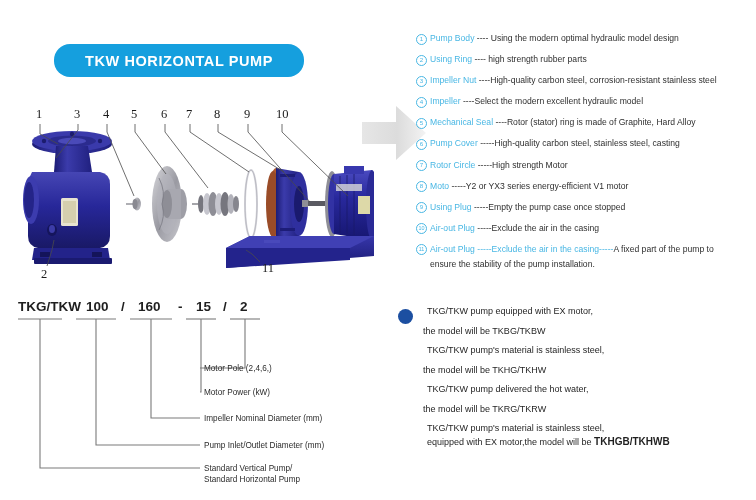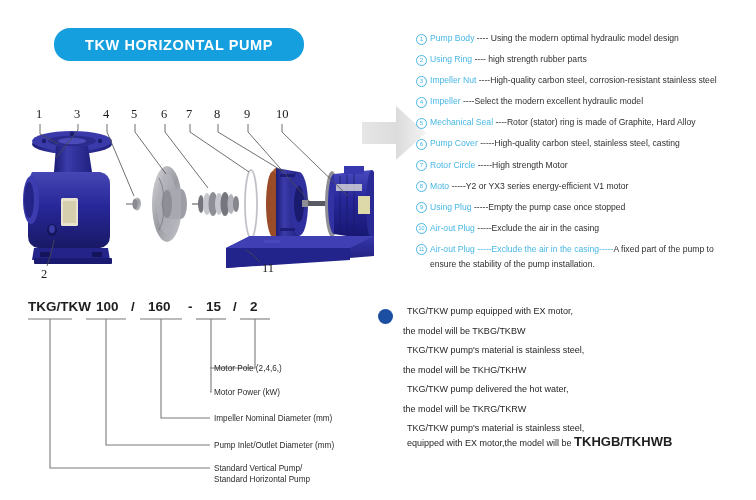--- a/index.html
+++ b/index.html
@@ -13,21 +13,21 @@
     position: relative;
     overflow: hidden;
     font-family: "Liberation Sans", sans-serif;
     color: #333333;
   }
 
   
   #title-banner {
     position: absolute;
     left: 54px;
-    top: 28px;
+    top: 44px;
     width: 250px;
     height: 33px;
     background: #159FDE;
     border-radius: 16px;
     display: flex;
     align-items: center;
     justify-content: center;
   }
   #title-banner .title-text {
     color: #ffffff;
@@ -106,21 +106,21 @@
   }
   .feature-item .f-cont {
     display: block;
     margin-left: 14px;
     margin-top: 3px;
   }
 
   
   #nomenclature {
     position: absolute;
-    left: 14px;
+    left: 4px;
     top: 296px;
     width: 380px;
     height: 196px;
   }
   #nomenclature svg { display: block; }
   .model-code {
     font-family: "Liberation Sans", sans-serif;
     font-size: 13.5px;
     font-weight: bold;
     fill: #1f1f1f;
@@ -132,21 +132,21 @@
   }
   .nom-label {
     font-family: "Liberation Sans", sans-serif;
     font-size: 8.2px;
     fill: #2b2b2b;
   }
 
   
   #variant-notes {
     position: absolute;
-    left: 378px;
+    left: 398px;
     top: 306px;
     width: 356px;
   }
   #variant-bullet {
     position: absolute;
     left: 0px;
     top: 3px;
     width: 15px;
     height: 15px;
     border-radius: 50%;
@@ -157,21 +157,21 @@
     line-height: 11px;
     color: #1f1f1f;
     margin-left: 29px;
     margin-bottom: 8.5px;
     white-space: nowrap;
   }
   .variant-line.indent { margin-left: 25px; }
   .variant-line.tight { margin-bottom: 2px; }
   .variant-line .strong {
     font-weight: bold;
-    font-size: 13px;
+    font-size: 10px;
     margin-top: 34px;
   }
 </style>
 </head>
 <body>
 
 <div id="title-banner">
   <span class="title-text">TKW HORIZONTAL PUMP</span>
 </div>
 

